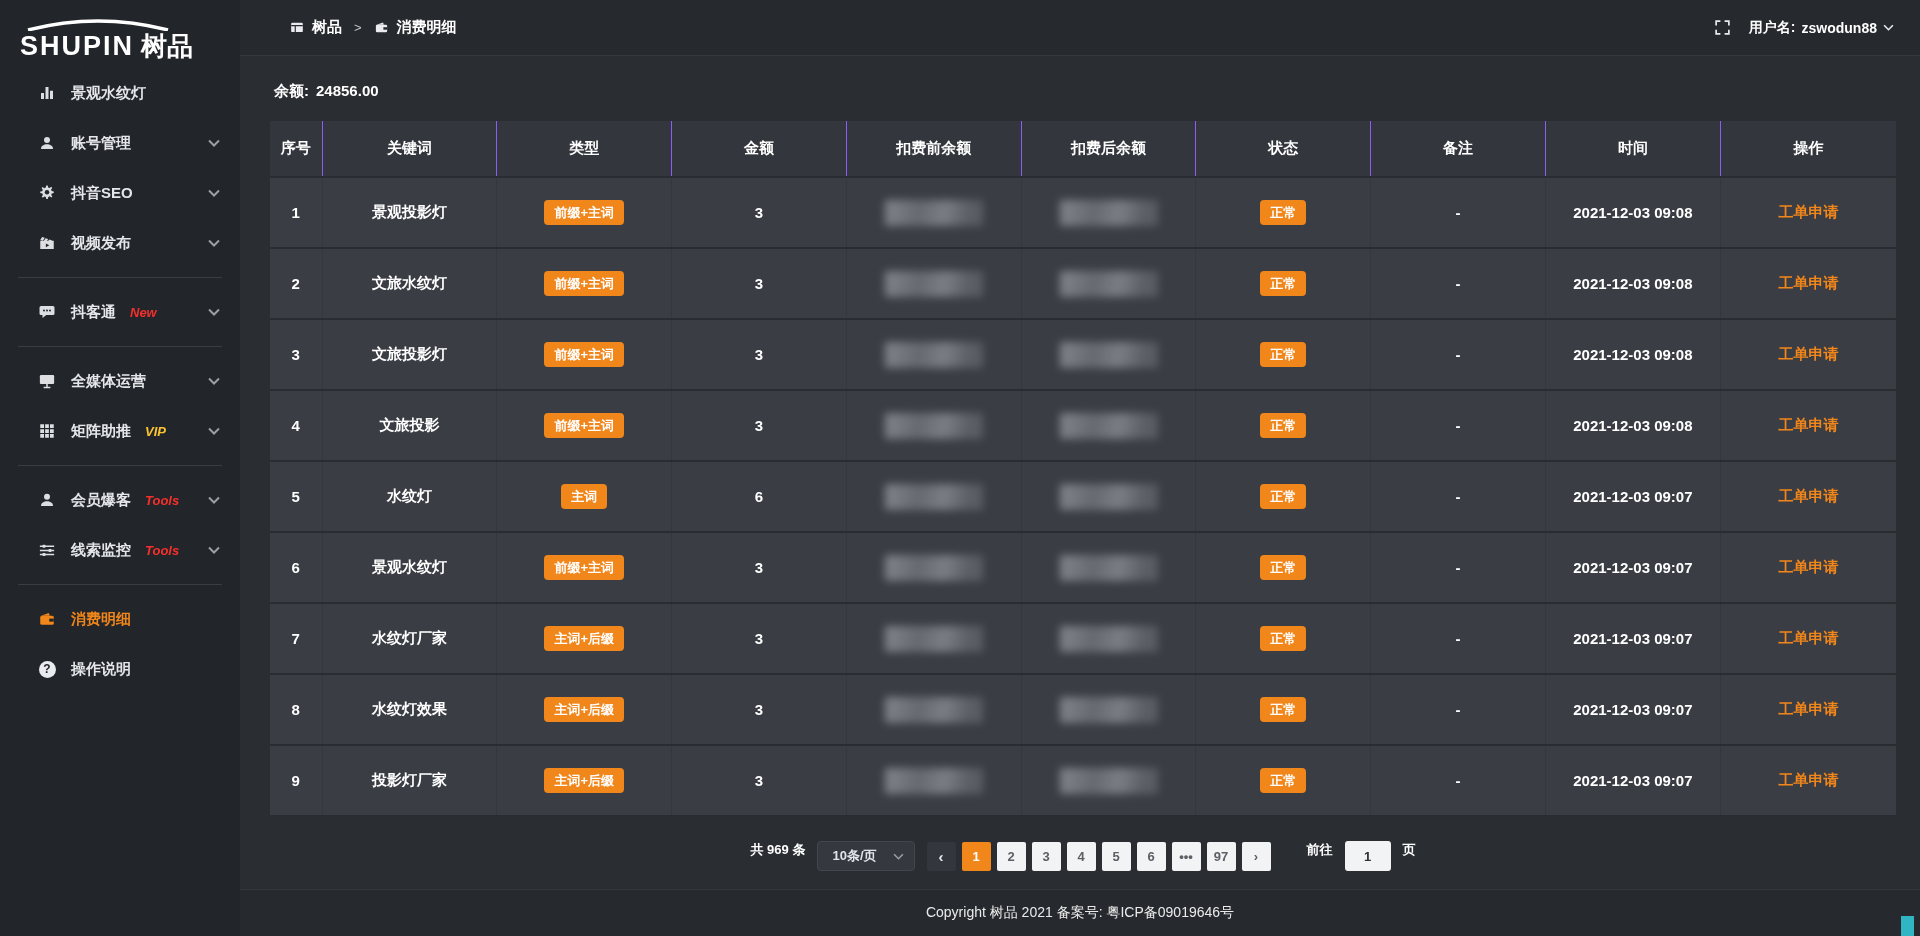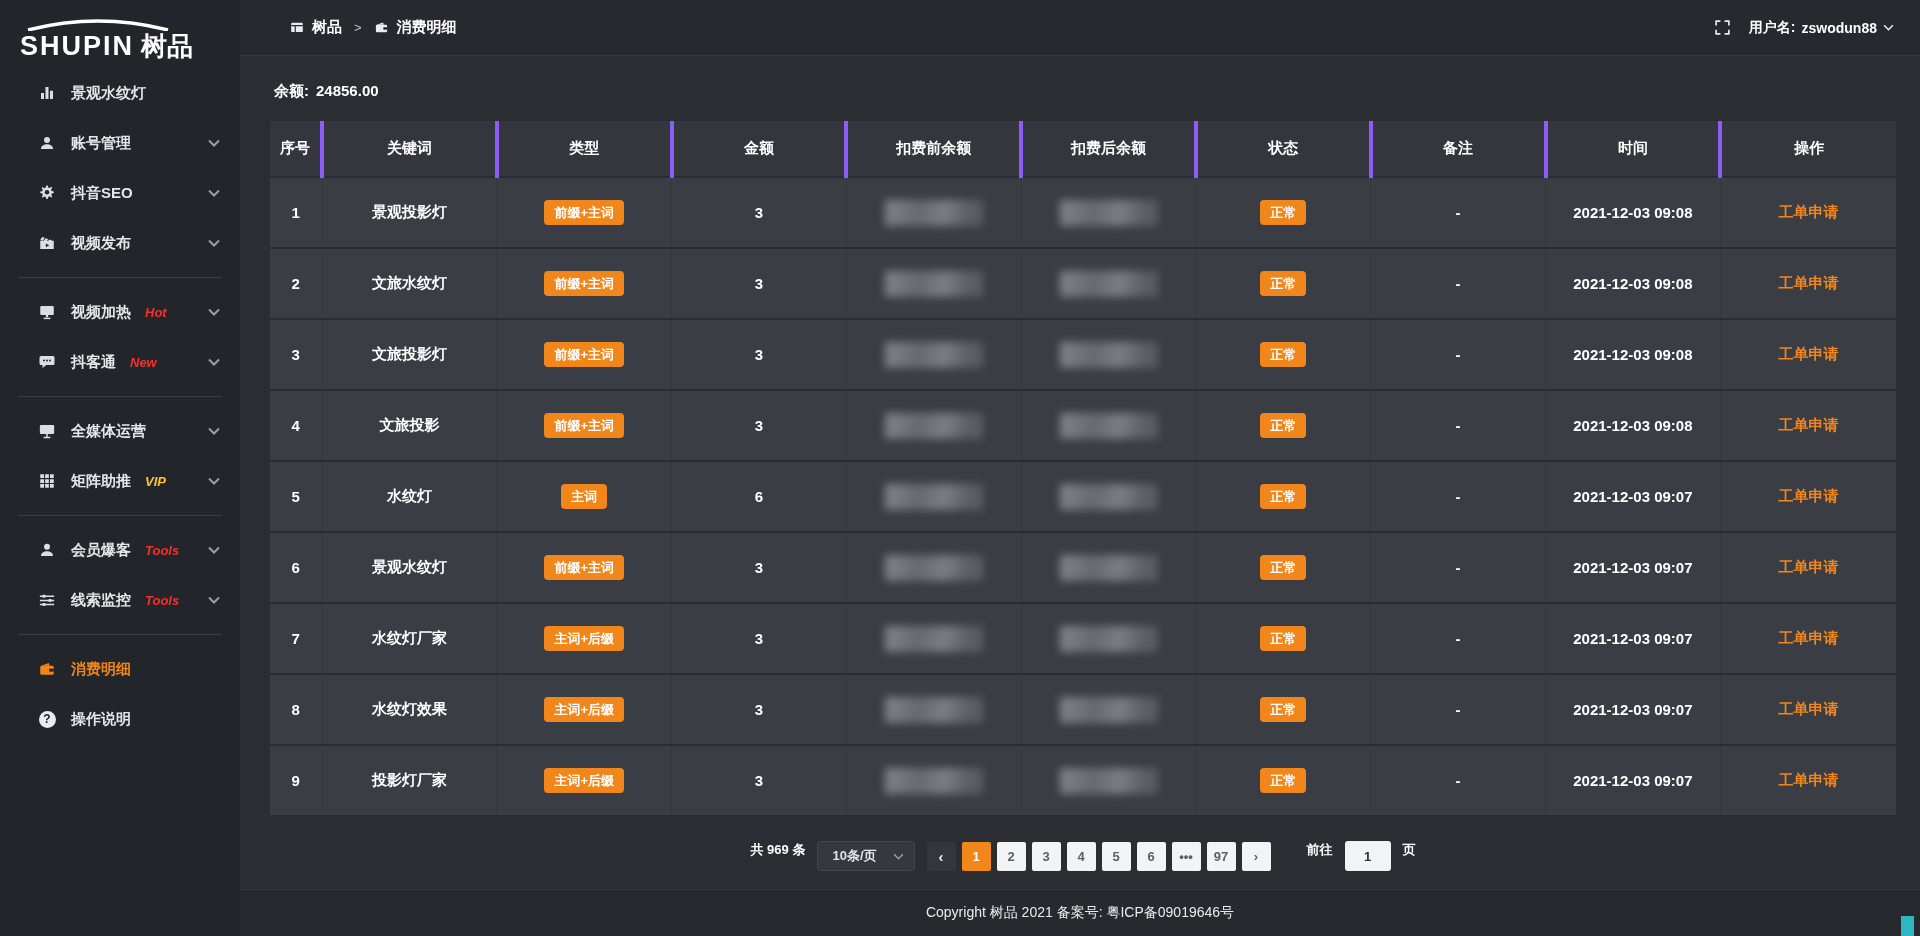--- a/index.html
+++ b/index.html
@@ -30,21 +30,21 @@
   .breadcrumb{display:flex;align-items:center;gap:12px;color:#fff;font-size:15px;font-weight:700;}
   .crumb{display:flex;align-items:center;gap:8px;cursor:pointer;}
   .bc-sep{color:#c0c4cc;font-size:13px;font-weight:400;}
   .topbar-right{display:flex;align-items:center;gap:18px;color:#fff;font-size:14px;font-weight:700;}
   .user-entry{display:flex;align-items:center;gap:6px;cursor:pointer;}
   
   .content{margin-left:240px;padding:0 24px 0 30px;}
   .balance{margin:26px 0 0 4px;color:#fff;font-size:15px;font-weight:700;display:flex;gap:7px;}
   table{width:100%;border-collapse:collapse;margin-top:20px;table-layout:fixed;}
   thead th{height:53px;background:#33363c;color:#fff;font-size:15px;font-weight:700;
-           border-right:4px solid #8b5cf6;border-bottom:2px solid #292c30;}
+           border-right:1px solid #8b5cf6;border-bottom:2px solid #292c30;}
   tbody td{height:67px;background:#3a3d43;color:#fff;font-size:15px;font-weight:700;text-align:center;
            border-right:1px solid #34373d;border-bottom:2px solid #292c30;}
   thead th:last-child,tbody td:last-child{border-right:none;}
   .badge{display:inline-block;background:#f1861b;color:#fff;font-size:13px;font-weight:700;
          padding:6px 10px;border-radius:4px;line-height:1;}
   .blur-box{width:98px;height:26px;margin:0 auto;border-radius:2px;opacity:.9;
             background:linear-gradient(100deg,#8a8d93 0%,#6b6e74 35%,#82858b 60%,#5e6167 85%);
             filter:blur(4px);}
   .action-link{color:#f1861b;cursor:pointer;}
   
@@ -133,36 +133,20 @@
         <span>视频发布</span>
         <span class="mi-chevron">
             <svg width="12" height="8" viewBox="0 0 12 8">
               <path d="M1 1.5 6 6.5 11 1.5" stroke="#9aa0a6" stroke-width="2" fill="none"></path>
             </svg>
           </span>
       </div>
 
       <div class="menu-divider"></div>
 
-      <div class="menu-item">
-        <span class="mi-icon">
-            <svg class="ico" width="18" height="18" viewBox="0 0 24 24">
-              <rect x="3" y="4" width="18" height="12" rx="1.5" fill="#dcdee1"></rect>
-              <path d="M10.5 16h3v3h-3z" fill="#dcdee1"></path>
-              <path d="M7.5 20.5h9" stroke="#dcdee1" stroke-width="2"></path>
-            </svg>
-          </span>
-        <span>视频加热</span>
-        <span class="mi-tag">Hot</span>
-        <span class="mi-chevron">
-            <svg width="12" height="8" viewBox="0 0 12 8">
-              <path d="M1 1.5 6 6.5 11 1.5" stroke="#9aa0a6" stroke-width="2" fill="none"></path>
-            </svg>
-          </span>
-      </div>
       <div class="menu-item">
         <span class="mi-icon">
             <svg class="ico" width="18" height="18" viewBox="0 0 24 24">
               <path d="M4 4h16a2 2 0 0 1 2 2v8a2 2 0 0 1-2 2h-9l-5 4v-4H4a2 2 0 0 1-2-2V6a2 2 0 0 1 2-2z" fill="#dcdee1"></path>
               <circle cx="8" cy="10" r="1.3" fill="#222529"></circle>
               <circle cx="12" cy="10" r="1.3" fill="#222529"></circle>
               <circle cx="16" cy="10" r="1.3" fill="#222529"></circle>
             </svg>
           </span>
         <span>抖客通</span>

